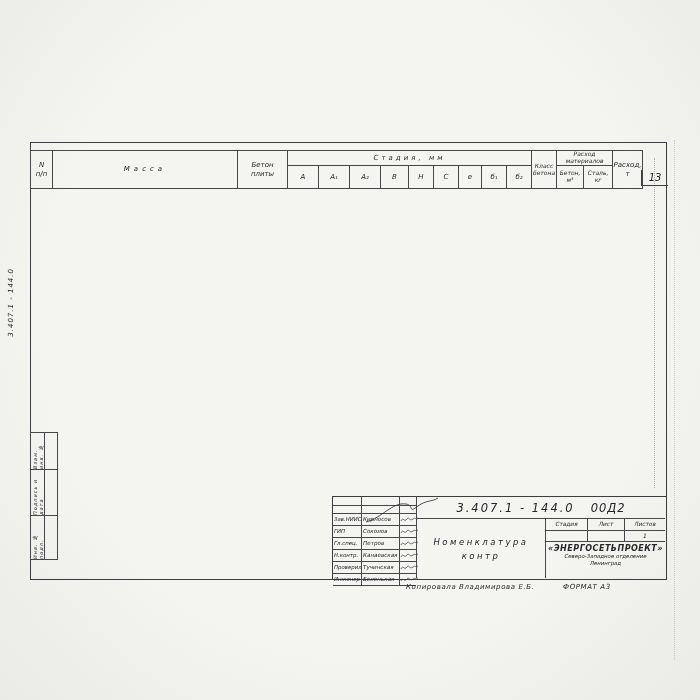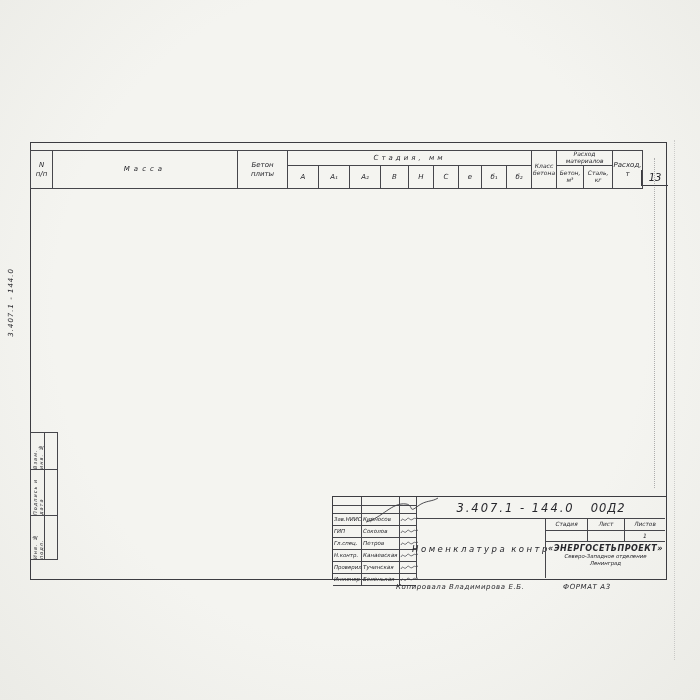--- a/index.html
+++ b/index.html
@@ -55,35 +55,35 @@
   .signer-row{display:flex;border-bottom:1px solid #46464b;height:11px;}
   .signer-row.blank{height:7.5px;}
   .signer-role{width:27px;border-right:1px solid #46464b;font-size:5.4px;line-height:11px;overflow:hidden;white-space:nowrap;padding-left:1px;}
   .signer-name{width:36px;border-right:1px solid #46464b;font-size:5.6px;line-height:11px;overflow:hidden;white-space:nowrap;padding-left:1px;}
   .signer-sig{flex:1;position:relative;}
   .signer-sig svg{position:absolute;left:0;top:1px;}
   .docnum-band{left:83px;top:0;width:249px;height:22px;border-left:1px solid #46464b;border-bottom:1px solid #46464b;
     display:flex;align-items:center;justify-content:center;font-size:11.5px;letter-spacing:2px;}
   .docnum-suffix{margin-left:16px;letter-spacing:1px;}
   .tb-title{left:83px;top:22px;width:129px;height:59px;border-left:1px solid #46464b;
-    display:flex;align-items:center;justify-content:center;gap:4px;
+    display:flex;flex-direction:column;align-items:center;justify-content:center;gap:4px;
     font-size:8.5px;letter-spacing:2.5px;}
   .tb-right{left:212px;top:22px;width:120px;height:59px;border-left:1px solid #46464b;}
   .slh-row{display:flex;border-bottom:1px solid #46464b;height:11px;font-size:5.8px;}
   .slh-row > div{line-height:11px;text-align:center;overflow:hidden;}
   .slh-c1{width:41px;border-right:1px solid #46464b;}
   .slh-c2{width:36px;border-right:1px solid #46464b;}
   .slh-c3{flex:1;}
   .slv-row{display:flex;border-bottom:1px solid #46464b;height:10px;font-size:6px;}
   .slv-row > div{line-height:10px;text-align:center;}
   .org-area{padding-top:2px;text-align:center;}
   .org-name{font-size:8px;letter-spacing:.5px;font-weight:bold;}
   .org-sub{font-size:5.4px;line-height:1.25;}
 
-  .copy-note{position:absolute;left:396px;top:583px;font-size:7px;font-style:italic;letter-spacing:.6px;}
+  .copy-note{position:absolute;left:406px;top:583px;font-size:7px;font-style:italic;letter-spacing:.6px;}
   .format-note{position:absolute;left:563px;top:583px;font-size:7px;font-style:italic;letter-spacing:.6px;}
 
   
   .side-docnum{
     position:absolute;left:2px;top:242px;width:18px;height:120px;
     display:flex;align-items:center;justify-content:center;
     font-size:7px;font-style:italic;letter-spacing:1px;
   }
   .margin-boxes{position:absolute;left:30px;top:432px;width:28px;}
   .mbox{border:1px solid #46464b;border-top:none;display:flex;box-sizing:border-box;}

